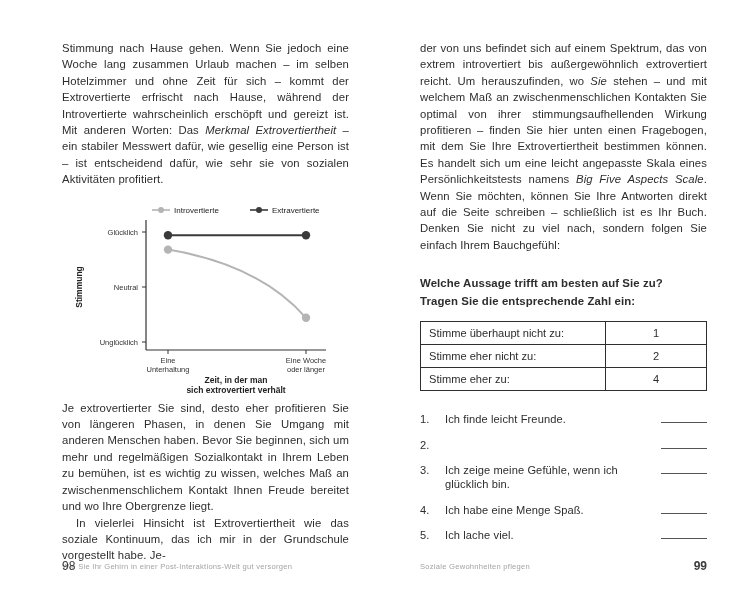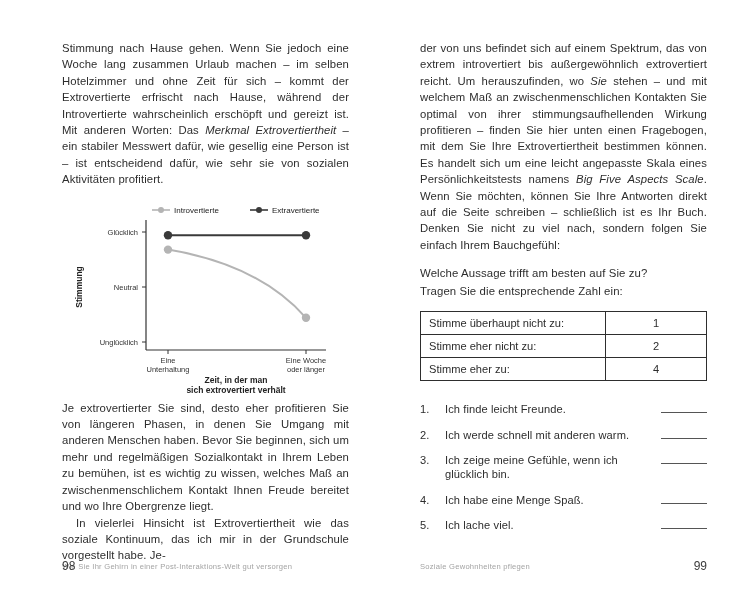--- a/index.html
+++ b/index.html
@@ -19,21 +19,21 @@
   p.para{
     margin:0;font-size:11.3px;line-height:16.4px;
     text-align:justify;hyphens:auto;-webkit-hyphens:auto;
     letter-spacing:0.1px;
   }
   p.para .it{font-style:italic;}
   .indent{text-indent:14px;}
   .p2{margin-top:22px;}
   figure.chart{margin:14px 0 0 6px;padding:0;width:270px;}
   figure.chart svg{display:block;width:270px;height:198px;}
-  .qhead{margin-top:12px;font-size:11.4px;font-weight:normal;line-height:17.5px;letter-spacing:0.1px;}
+  .qhead{margin-top:22px;font-size:11.4px;font-weight:bold;line-height:17.5px;letter-spacing:0.1px;}
   table.scale-table{
     border-collapse:collapse;width:100%;margin-top:11px;
     font-size:11.1px;
     padding-left:7px;
   }
   table.scale-table td{
     border:1.2px solid #2e2e2e;padding:4px 8px;line-height:14px;
   }
   table.scale-table td.t-val{width:84px;text-align:center;}
   .questions{margin-top:20px;}
@@ -52,21 +52,21 @@
   .page-left .footer{left:62px;}
   .page-right .footer{left:43px;}
   .footer .running{
     display:block;color:#a3a3a3;
     letter-spacing:0.25px;padding-top:3px;
   }
   .footer .pagenum{
     position:absolute;top:0;font-size:12px;color:#3c3c3c;
   }
   .footer-left .pagenum{left:0;}
-  .footer-right .pagenum{right:0;}
+  .footer-right .pagenum{right:0;font-weight:bold;}
 </style>
 </head>
 <body>
 
 <div class="page page-left">
   <div class="textcol">
     <p class="para" id="lp1"><span>Stimmung nach Hause gehen. Wenn Sie jedoch eine Woche lang zusammen Urlaub machen – im selben Hotelzimmer und ohne Zeit für sich – kommt der Extrovertierte erfrischt nach Hause, während der Introvertierte wahrscheinlich erschöpft und gereizt ist. Mit anderen Worten: Das </span><span class="it">Merkmal Extrovertiertheit</span><span> – ein stabiler Messwert dafür, wie gesellig eine Person ist – ist entscheidend dafür, wie sehr sie von sozialen Aktivitäten profitiert.</span></p>
     <figure class="chart">
       <svg id="chart-svg" xmlns="http://www.w3.org/2000/svg" viewBox="0 0 270 198">
           <line x1="78" y1="18" x2="78" y2="148" stroke="#333" stroke-width="1.2"></line>
@@ -133,21 +133,20 @@
         </tbody>
     </table>
     <div class="questions" id="questions">
         <div class="q-row">
           <span class="q-num">1.</span>
           <span class="q-text">Ich finde leicht Freunde.</span>
           <span class="q-blank"></span>
         </div>
         <div class="q-row">
           <span class="q-num">2.</span>
-          <span class="q-text">Ich werde schnell mit anderen warm.</span>
           <span class="q-blank"></span>
         </div>
         <div class="q-row">
           <span class="q-num">3.</span>
           <span class="q-text">Ich zeige meine Gefühle, wenn ich glücklich bin.</span>
           <span class="q-blank"></span>
         </div>
         <div class="q-row">
           <span class="q-num">4.</span>
           <span class="q-text">Ich habe eine Menge Spaß.</span>

